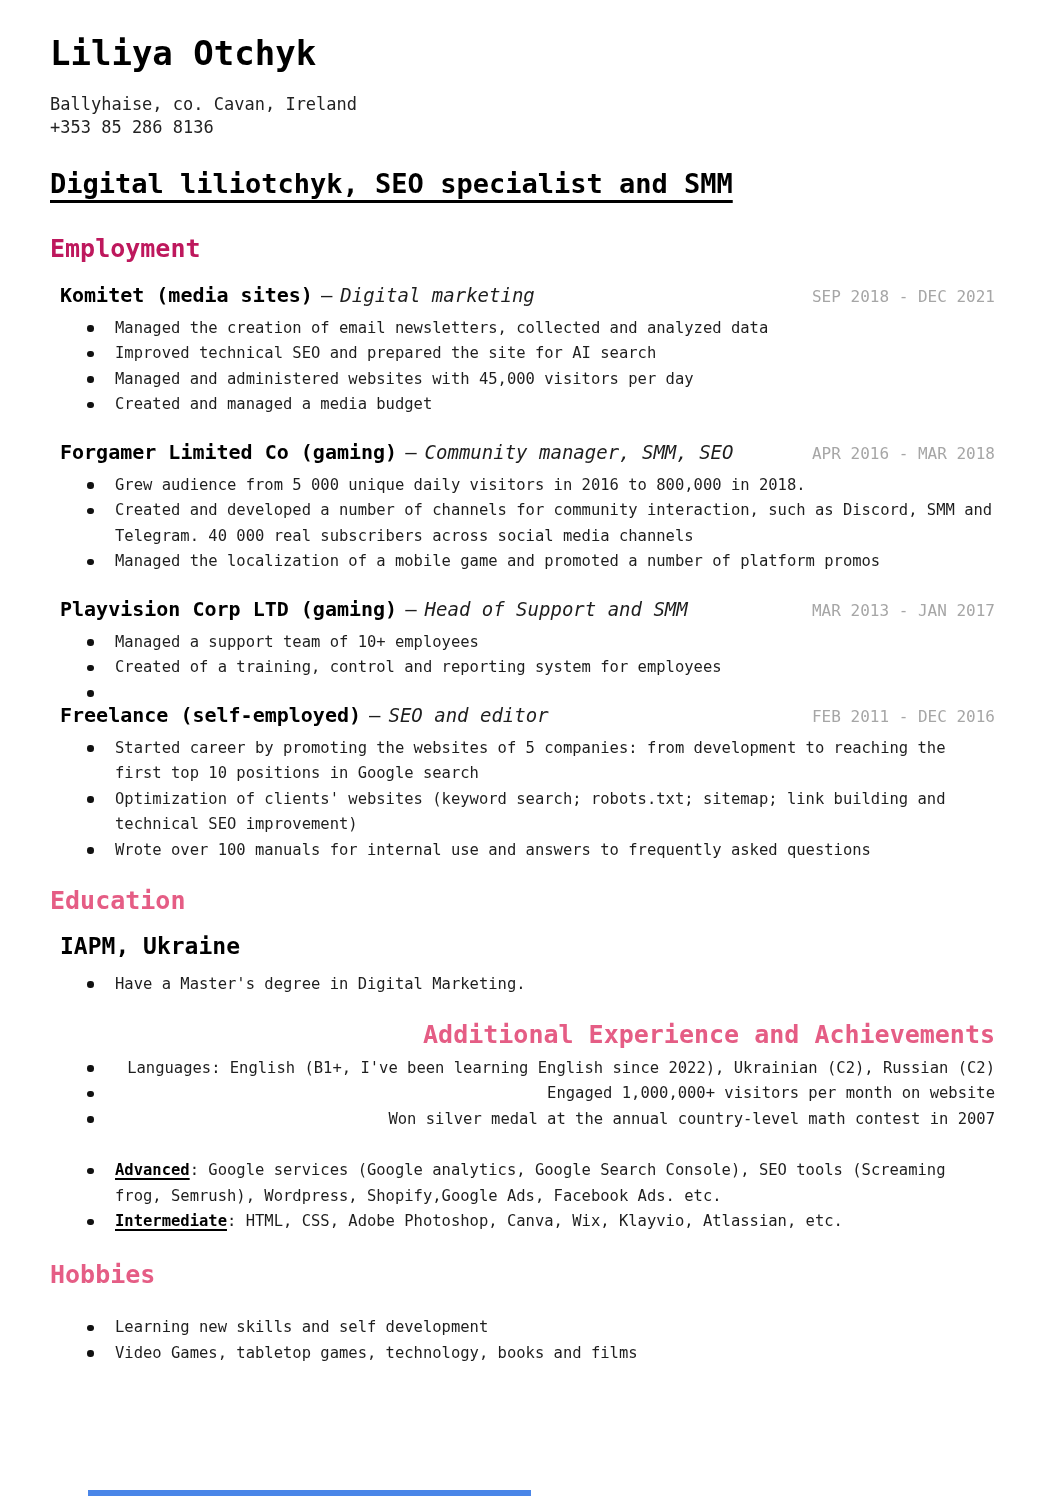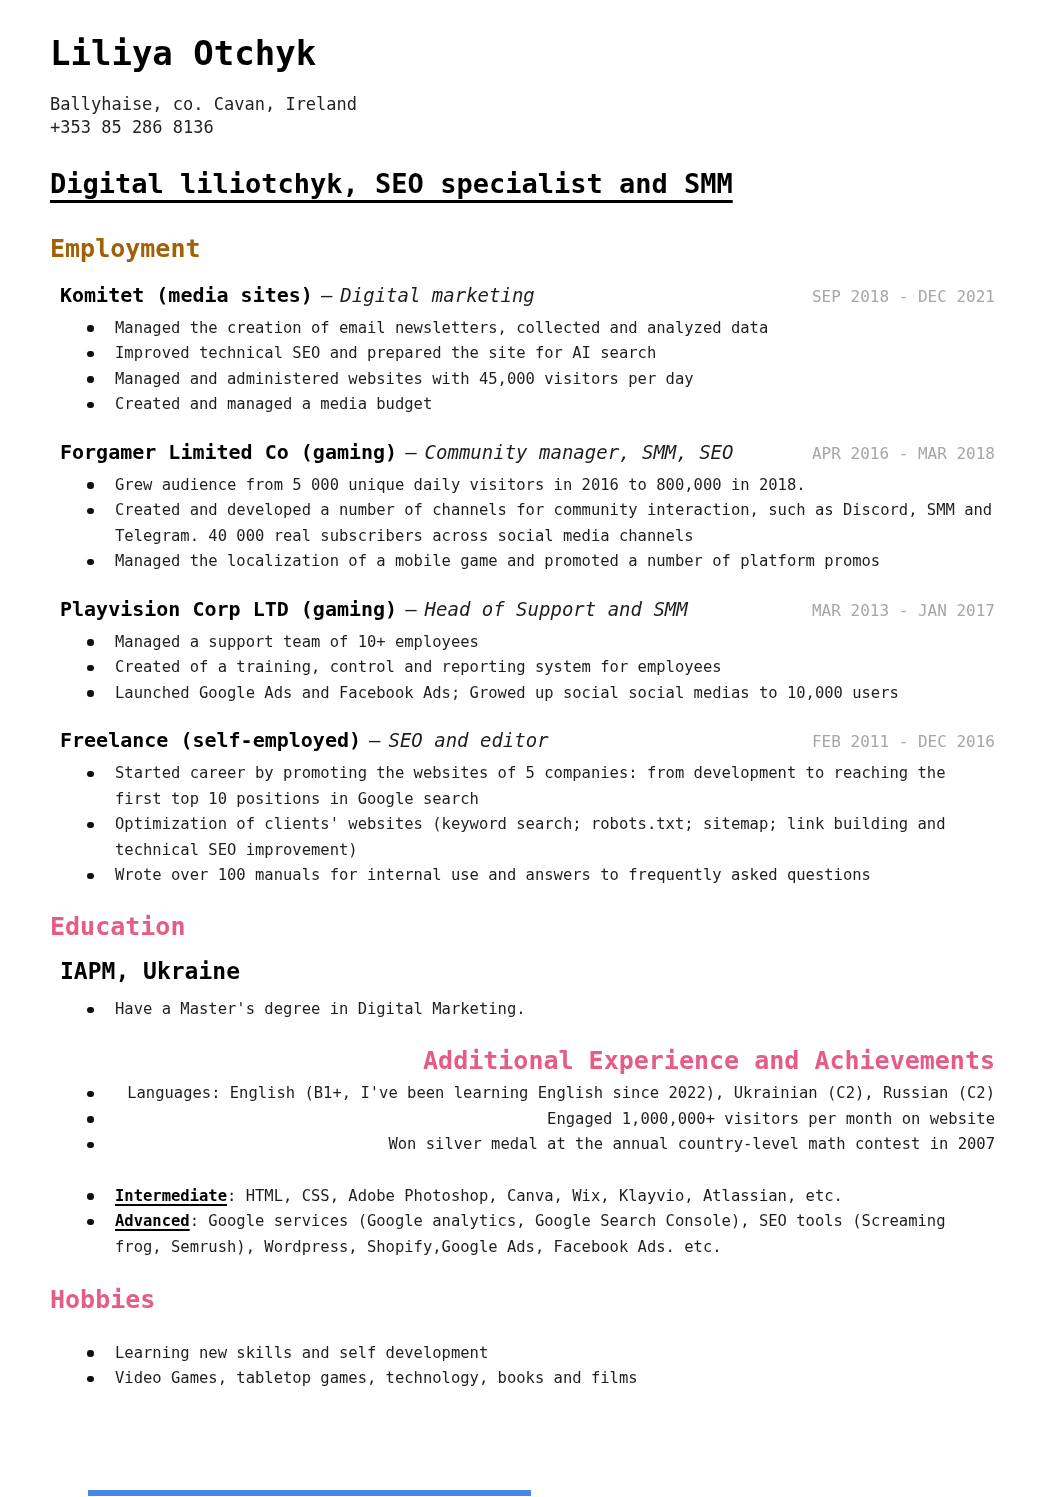--- a/index.html
+++ b/index.html
@@ -72,21 +72,21 @@
   <div class="name">Liliya Otchyk</div>
 
   <div class="contact">
     <div>Ballyhaise, co. Cavan, Ireland</div>
     <div>+353 85 286 8136</div>
   </div>
 
   <div class="headline">Digital liliotchyk, SEO specialist and SMM</div>
 
   <div class="sec-employment">
-    <div class="sec-heading accent" style="color: #a16207;">Employment</div>
+    <div class="sec-heading accent" style="color: #be185d;">Employment</div>
 
     <div class="job">
       <div class="job-header">
         <span class="job-company">Komitet (media sites)</span>
         <span class="job-dash">—</span>
         <span class="job-role">Digital marketing</span>
         <span class="job-dates" style="color: rgb(166, 166, 166);">SEP 2018 - DEC 2021</span>
       </div>
       <ul class="blist">
         <li><span class="dot"></span><span>Managed the creation of email newsletters, collected and analyzed data</span></li>
@@ -113,21 +113,21 @@
     <div class="job">
       <div class="job-header">
         <span class="job-company">Playvision Corp LTD (gaming)</span>
         <span class="job-dash">—</span>
         <span class="job-role">Head of Support and SMM</span>
         <span class="job-dates" style="color: rgb(166, 166, 166);">MAR 2013 - JAN 2017</span>
       </div>
       <ul class="blist">
         <li><span class="dot"></span><span>Managed a support team of 10+ employees</span></li>
         <li><span class="dot"></span><span>Created of a training, control and reporting system for employees</span></li>
-        <li><span class="dot"></span><span>Launched Google Ads and Facebook Ads; Growed up social social medias to 10,000 users</span></li>
+        <li><span class="dot"></span></li>
       </ul>
     </div>
 
     <div class="job">
       <div class="job-header">
         <span class="job-company">Freelance (self-employed)</span>
         <span class="job-dash">—</span>
         <span class="job-role">SEO and editor</span>
         <span class="job-dates" style="color: rgb(166, 166, 166);">FEB 2011 - DEC 2016</span>
       </div>
@@ -151,22 +151,22 @@
     <div class="sec-heading accent" style="color: rgb(229, 93, 133);">Additional Experience and Achievements</div>
     <ul class="blist">
       <li><span class="dot"></span><span>Languages: English (B1+, I've been learning English since 2022), Ukrainian (C2), Russian (C2)</span></li>
       <li><span class="dot"></span><span>Engaged 1,000,000+ visitors per month on website</span></li>
       <li><span class="dot"></span><span>Won silver medal at the annual country-level math contest in 2007</span></li>
     </ul>
   </div>
 
   <div class="sec-technologies">
     <ul class="blist">
+      <li><span class="dot"></span><span><span class="tech-label">Advanced</span><span>: Google services (Google analytics, Google Search Console), SEO tools (Screaming frog, Semrush), Wordpress, Shopify,Google Ads, Facebook Ads. etc.</span></span></li>
       <li><span class="dot"></span><span><span class="tech-label">Intermediate</span><span>: HTML, CSS, Adobe Photoshop, Canva, Wix, Klayvio, Atlassian, etc.</span></span></li>
-      <li><span class="dot"></span><span><span class="tech-label">Advanced</span><span>: Google services (Google analytics, Google Search Console), SEO tools (Screaming frog, Semrush), Wordpress, Shopify,Google Ads, Facebook Ads. etc.</span></span></li>
     </ul>
   </div>
 
   <div class="sec-hobbies">
     <div class="sec-heading accent" style="color: rgb(229, 93, 133);">Hobbies</div>
     <ul class="blist">
       <li><span class="dot"></span><span>Learning new skills and self development</span></li>
       <li><span class="dot"></span><span>Video Games, tabletop games, technology, books and films</span></li>
     </ul>
   </div>

